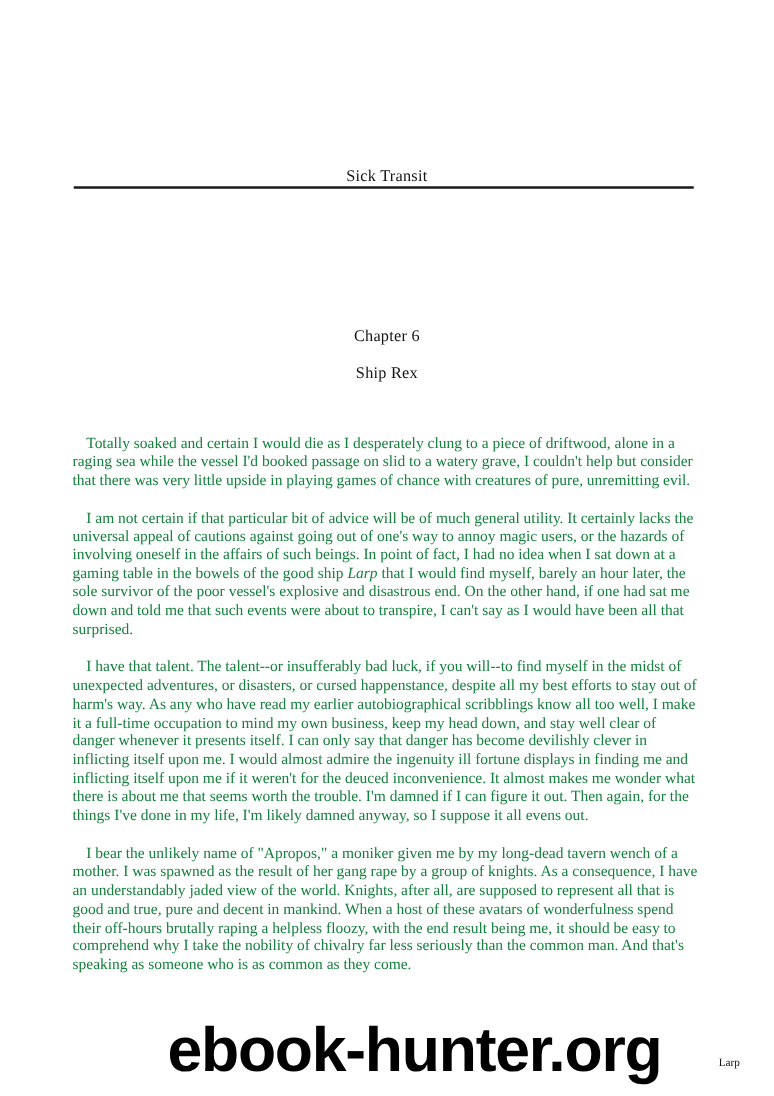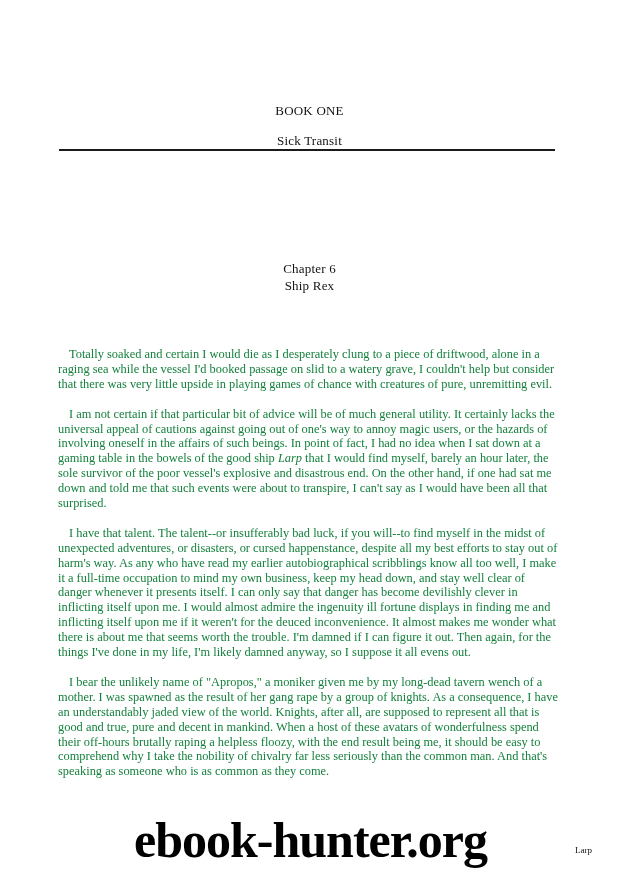--- a/index.html
+++ b/index.html
@@ -17,21 +17,21 @@
     left: 0;
     width: 100%;
     text-align: center;
     font-size: 13px;
     letter-spacing: 0.2px;
     white-space: nowrap;
   }
   .book-heading    { top: 103px; }
   .book-subtitle   { top: 133px; }
   .chapter-heading { top: 261px; }
-  .chapter-subtitle{ top: 278px; text-align: center; }
+  .chapter-subtitle{ top: 290px; text-align: center; }
   .header-rule {
     position: absolute;
     top: 149px;
     left: 59px;
     width: 496px;
     height: 1.5px;
     background: #1a1a1a;
   }
   .body-text {
     position: absolute;
@@ -52,36 +52,35 @@
     left: 575px;
     top: 845px;
     font-size: 9px;
     color: #111111;
     z-index: 1;
   }
   .watermark {
     position: absolute;
     left: 134px;
     top: 815px;
-    font-family: Liberation Serif, serif;
+    font-family: Liberation Sans, sans-serif;
     font-weight: 700;
     font-size: 50px;
     line-height: 50px;
     letter-spacing: -1px;
     color: #000000;
     z-index: 2;
     white-space: nowrap;
   }
 </style>
 </head>
 <body>
 
 <div class="page">
 
-  <div class="centered-line book-heading">BOOK ONE</div>
 
   <div class="centered-line book-subtitle">Sick Transit</div>
 
   <div class="header-rule"></div>
 
   <div class="centered-line chapter-heading">Chapter 6</div>
 
   <div class="centered-line chapter-subtitle">Ship Rex</div>
 
   <div class="body-text">

